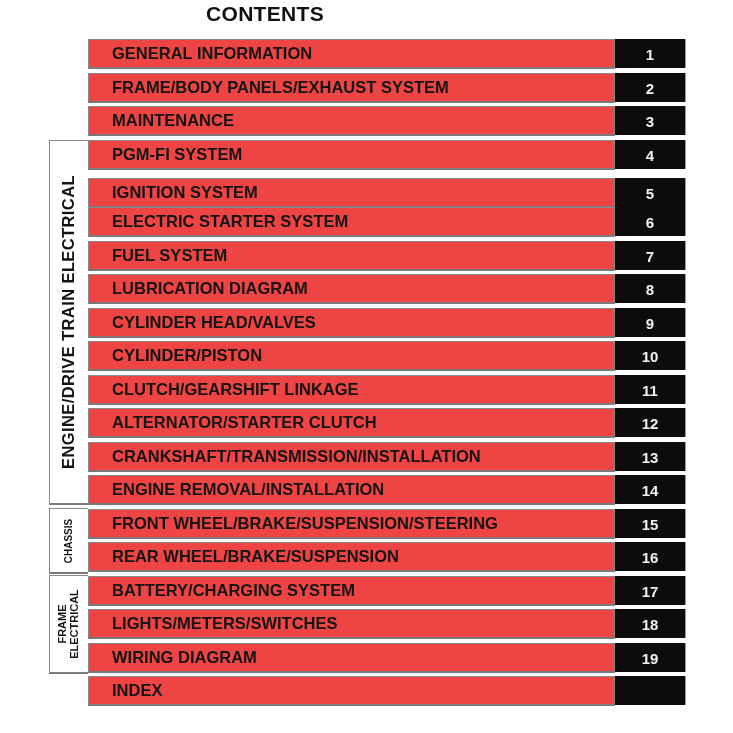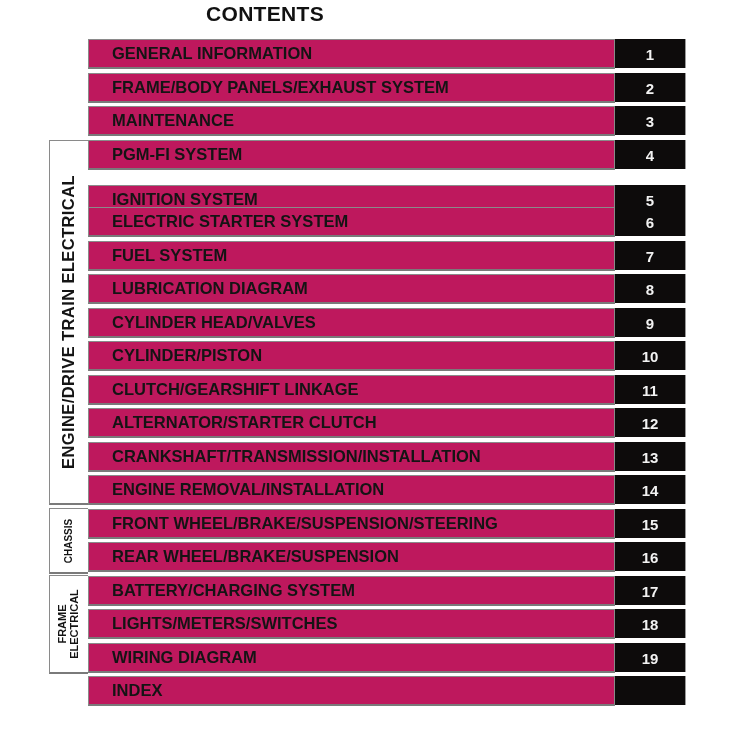--- a/index.html
+++ b/index.html
@@ -2,21 +2,21 @@
 <html><head>
 <meta charset="utf-8">
 <style>
   html, body { margin:0; padding:0; background:#ffffff; }
   body { width:733px; height:733px; position:relative; overflow:hidden;
          font-family:"Liberation Sans", "DejaVu Sans", sans-serif; color:#111; }
   .title { position:absolute; left:0; width:530px; top:2px; text-align:center;
            font-weight:bold; font-size:21px; letter-spacing:0.3px; color:#111; }
   .row { position:absolute; left:88px; width:597px; height:29px; }
   .row .label-box { position:absolute; left:0; top:0; width:525px; height:27px;
-           border:1px solid #8a8a8a; border-bottom:2px solid #7a7a7a; background:#be185d; }
+           border:1px solid #8a8a8a; border-bottom:2px solid #7a7a7a; background:#ef4444; }
   .row .label { position:absolute; left:23px; top:4px; font-weight:bold; font-size:16.5px;
            white-space:nowrap; color:#141414; }
   .row .num-box { position:absolute; left:527px; top:0; width:70px; height:29px;
            background:#0d0b0b; border-right:1px solid #9a9a9a; }
   .row .num { position:absolute; left:0; right:0; top:7px; text-align:center;
            color:#f2f2f2; font-weight:bold; font-size:15px; }
   .group { position:absolute; left:49px; width:38px; border:1px solid #8a8a8a;
            border-right:none; border-bottom:2px solid #7a7a7a; background:#fff; }
   .group .glabel { position:absolute; left:50%; top:50%; transform:translate(-50%,-50%) rotate(-90deg);
            white-space:nowrap; font-weight:bold; color:#141414; text-align:center; line-height:1.05; }
@@ -67,21 +67,21 @@
     </div>
 </div>
 <div class="row" style="top:140px;">
   <div class="label-box">
       <span class="label">PGM-FI SYSTEM</span>
     </div>
   <div class="num-box">
       <span class="num">4</span>
     </div>
 </div>
-<div class="row" style="top:185px;">
+<div class="row" style="top:178px;">
   <div class="label-box">
       <span class="label">IGNITION SYSTEM</span>
     </div>
   <div class="num-box">
       <span class="num">5</span>
     </div>
 </div>
 <div class="row" style="top:207px;">
   <div class="label-box">
       <span class="label">ELECTRIC STARTER SYSTEM</span>

